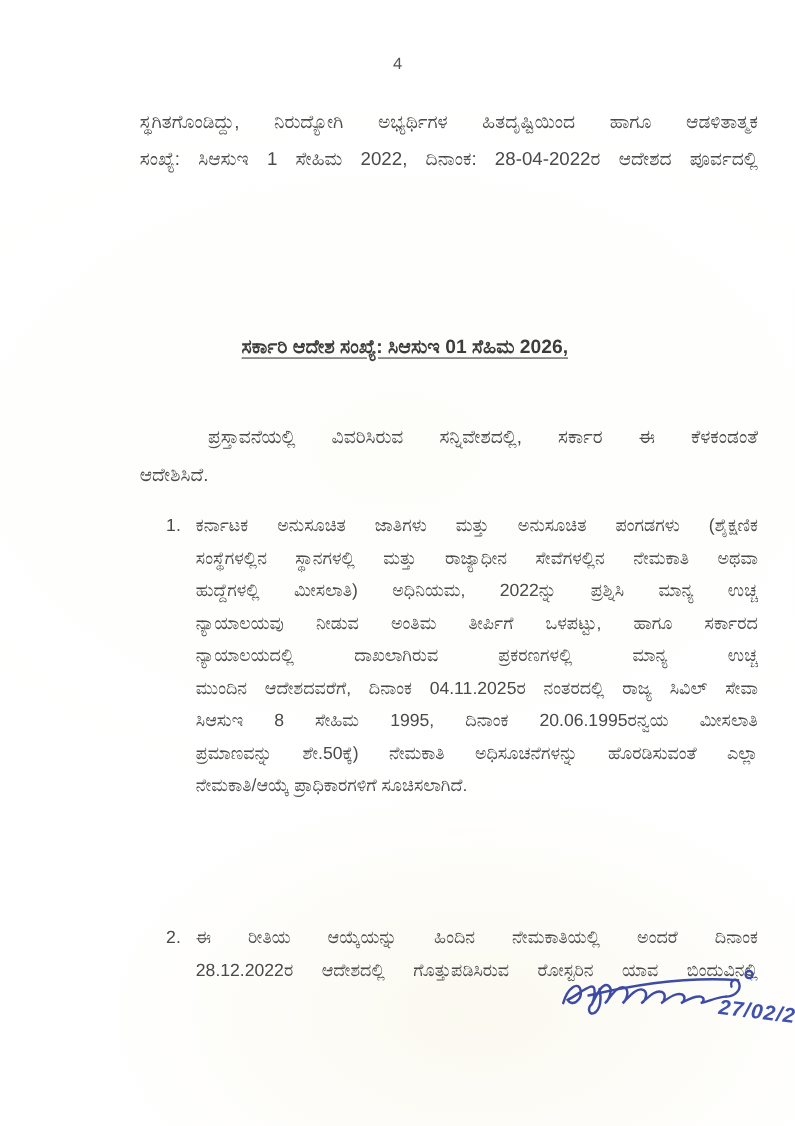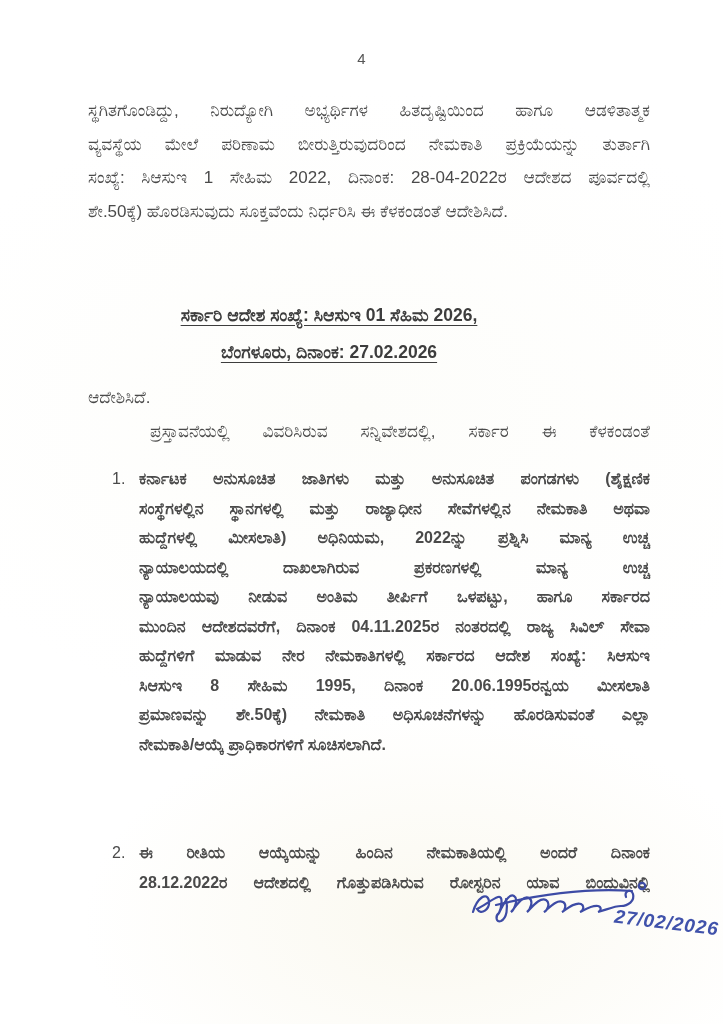--- a/index.html
+++ b/index.html
@@ -16,41 +16,41 @@
       radial-gradient(ellipse 600px 400px at 50% 40%, rgba(253,253,250,1), rgba(255,255,255,1) 80%),
       #fdfdfb;
     font-family: "Liberation Sans", sans-serif;
     color: #4a4a4a;
   }
   .page-number {
     position: absolute; top: 50px; left: 0;
     width: 723px; text-align: center;
     font-size: 15px; color: #565656;
   }
-  .block { position: absolute; }
+  .block { position: absolute; margin-left: 39px; }
   .jline {
     text-align: justify;
     text-align-last: justify;
     text-justify: inter-word;
   }
   .jline.end { text-align-last: left; }
   .para1 { left: 88px; top: 94px; width: 562px; font-size: 17px; }
   .para1 .jline { line-height: 33.5px; }
   .go-heading {
     left: 0; top: 297px; width: 658px;
     text-align: center; font-weight: bold; color: #3d3d3d;
     font-size: 17.5px;
   }
   .go-heading .hline { line-height: 37px; }
   .go-heading .hline span { text-decoration: underline; text-underline-offset: 4px; }
   .para2 { left: 88px; top: 381px; width: 562px; font-size: 17px; }
   .para2 .jline { line-height: 33.5px; }
   .para2 .jline.first { text-indent: 62px; }
   .order-item { width: 511px; font-size: 16px; }
-  .order-item .jline { line-height: 29.5px; font-weight: bold; }
+  .order-item .jline { line-height: 29.5px; }
   .item1 { left: 139px; top: 464px; }
   .item2 { left: 139px; top: 838px; }
   .item2 .jline { line-height: 30px; }
   .item-number {
     position: absolute; left: -27px; top: 0;
     width: 24px; line-height: 29.5px; text-align: left;
   }
   .signature { left: 468px; top: 876px; width: 255px; height: 95px; }
   .sig-svg { position: absolute; left: 0; top: 2px; }
   .sig-date {
@@ -64,44 +64,40 @@
 </style>
 </head>
 <body>
 
 <div class="page">
 
   <div class="page-number">4</div>
 
   <div class="block para1">
     <div class="jline">ಸ್ಥಗಿತಗೊಂಡಿದ್ದು, ನಿರುದ್ಯೋಗಿ ಅಭ್ಯರ್ಥಿಗಳ ಹಿತದೃಷ್ಟಿಯಿಂದ ಹಾಗೂ ಆಡಳಿತಾತ್ಮಕ</div>
-    <div class="jline">ವ್ಯವಸ್ಥೆಯ ಮೇಲೆ ಪರಿಣಾಮ ಬೀರುತ್ತಿರುವುದರಿಂದ ನೇಮಕಾತಿ ಪ್ರಕ್ರಿಯೆಯನ್ನು ತುರ್ತಾಗಿ</div>
     <div class="jline">ಸಂಖ್ಯೆ: ಸಿಆಸುಇ 1 ಸೇಹಿಮ 2022, ದಿನಾಂಕ: 28-04-2022ರ ಆದೇಶದ ಪೂರ್ವದಲ್ಲಿ</div>
-    <div class="jline end">ಶೇ.50ಕ್ಕೆ) ಹೊರಡಿಸುವುದು ಸೂಕ್ತವೆಂದು ನಿರ್ಧರಿಸಿ ಈ ಕೆಳಕಂಡಂತೆ ಆದೇಶಿಸಿದೆ.</div>
   </div>
 
   <div class="block go-heading">
     <div class="hline"><span>ಸರ್ಕಾರಿ ಆದೇಶ ಸಂಖ್ಯೆ: ಸಿಆಸುಇ 01 ಸೆಹಿಮ 2026,</span></div>
-    <div class="hline"><span>ಬೆಂಗಳೂರು, ದಿನಾಂಕ: 27.02.2026</span></div>
   </div>
 
   <div class="block para2">
+    <div class="jline first">ಪ್ರಸ್ತಾವನೆಯಲ್ಲಿ ವಿವರಿಸಿರುವ ಸನ್ನಿವೇಶದಲ್ಲಿ, ಸರ್ಕಾರ ಈ ಕೆಳಕಂಡಂತೆ</div>
     <div class="jline end">ಆದೇಶಿಸಿದೆ.</div>
-    <div class="jline first">ಪ್ರಸ್ತಾವನೆಯಲ್ಲಿ ವಿವರಿಸಿರುವ ಸನ್ನಿವೇಶದಲ್ಲಿ, ಸರ್ಕಾರ ಈ ಕೆಳಕಂಡಂತೆ</div>
   </div>
 
   <div class="block order-item item1">
     <span class="item-number">1.</span>
     <div class="jline">ಕರ್ನಾಟಕ ಅನುಸೂಚಿತ ಜಾತಿಗಳು ಮತ್ತು ಅನುಸೂಚಿತ ಪಂಗಡಗಳು (ಶೈಕ್ಷಣಿಕ</div>
     <div class="jline">ಸಂಸ್ಥೆಗಳಲ್ಲಿನ ಸ್ಥಾನಗಳಲ್ಲಿ ಮತ್ತು ರಾಜ್ಯಾಧೀನ ಸೇವೆಗಳಲ್ಲಿನ ನೇಮಕಾತಿ ಅಥವಾ</div>
     <div class="jline">ಹುದ್ದೆಗಳಲ್ಲಿ ಮೀಸಲಾತಿ) ಅಧಿನಿಯಮ, 2022ನ್ನು ಪ್ರಶ್ನಿಸಿ ಮಾನ್ಯ ಉಚ್ಚ</div>
+    <div class="jline">ನ್ಯಾಯಾಲಯವು ನೀಡುವ ಅಂತಿಮ ತೀರ್ಪಿಗೆ ಒಳಪಟ್ಟು, ಹಾಗೂ ಸರ್ಕಾರದ</div>
     <div class="jline">ನ್ಯಾಯಾಲಯದಲ್ಲಿ ದಾಖಲಾಗಿರುವ ಪ್ರಕರಣಗಳಲ್ಲಿ ಮಾನ್ಯ ಉಚ್ಚ</div>
-    <div class="jline">ನ್ಯಾಯಾಲಯವು ನೀಡುವ ಅಂತಿಮ ತೀರ್ಪಿಗೆ ಒಳಪಟ್ಟು, ಹಾಗೂ ಸರ್ಕಾರದ</div>
     <div class="jline">ಮುಂದಿನ ಆದೇಶದವರೆಗೆ, ದಿನಾಂಕ 04.11.2025ರ ನಂತರದಲ್ಲಿ ರಾಜ್ಯ ಸಿವಿಲ್ ಸೇವಾ</div>
-    <div class="jline">ಹುದ್ದೆಗಳಿಗೆ ಮಾಡುವ ನೇರ ನೇಮಕಾತಿಗಳಲ್ಲಿ ಸರ್ಕಾರದ ಆದೇಶ ಸಂಖ್ಯೆ: ಸಿಆಸುಇ</div>
     <div class="jline">ಸಿಆಸುಇ 8 ಸೇಹಿಮ 1995, ದಿನಾಂಕ 20.06.1995ರನ್ವಯ ಮೀಸಲಾತಿ</div>
     <div class="jline">ಪ್ರಮಾಣವನ್ನು ಶೇ.50ಕ್ಕೆ) ನೇಮಕಾತಿ ಅಧಿಸೂಚನೆಗಳನ್ನು ಹೊರಡಿಸುವಂತೆ ಎಲ್ಲಾ</div>
     <div class="jline end">ನೇಮಕಾತಿ/ಆಯ್ಕೆ ಪ್ರಾಧಿಕಾರಗಳಿಗೆ ಸೂಚಿಸಲಾಗಿದೆ.</div>
   </div>
 
   <div class="block order-item item2">
     <span class="item-number">2.</span>
     <div class="jline">ಈ ರೀತಿಯ ಆಯ್ಕೆಯನ್ನು ಹಿಂದಿನ ನೇಮಕಾತಿಯಲ್ಲಿ ಅಂದರೆ ದಿನಾಂಕ</div>
     <div class="jline">28.12.2022ರ ಆದೇಶದಲ್ಲಿ ಗೊತ್ತುಪಡಿಸಿರುವ ರೋಸ್ಟರಿನ ಯಾವ ಬಿಂದುವಿನಲ್ಲಿ</div>
   </div>

